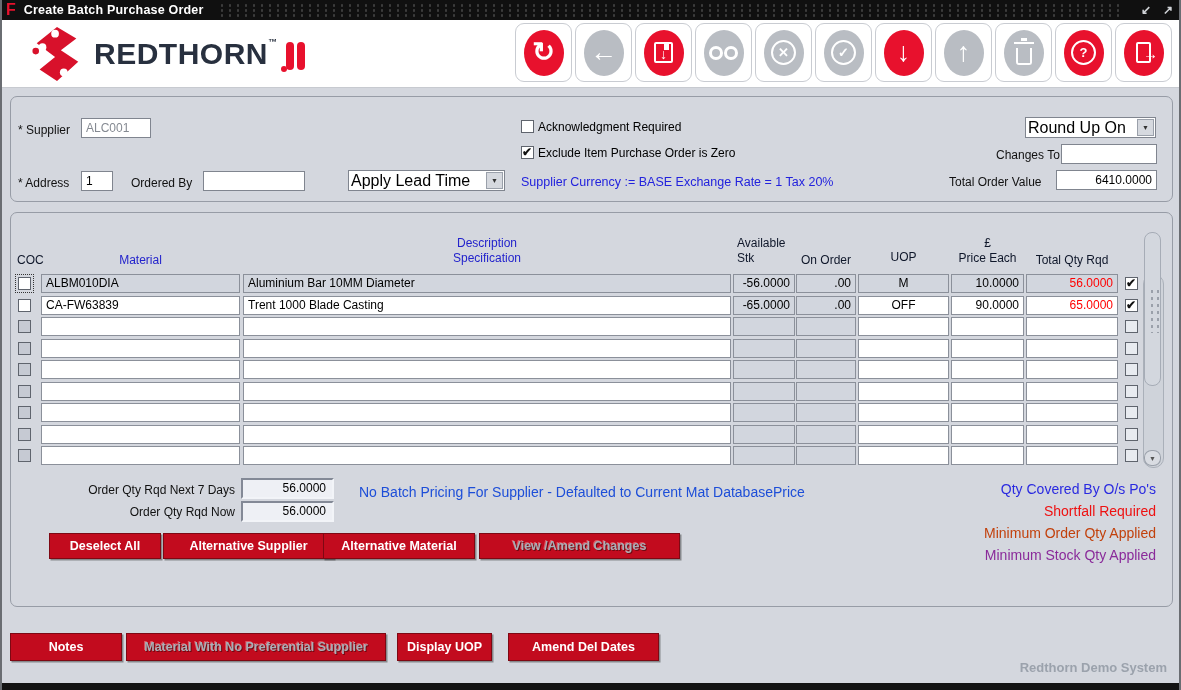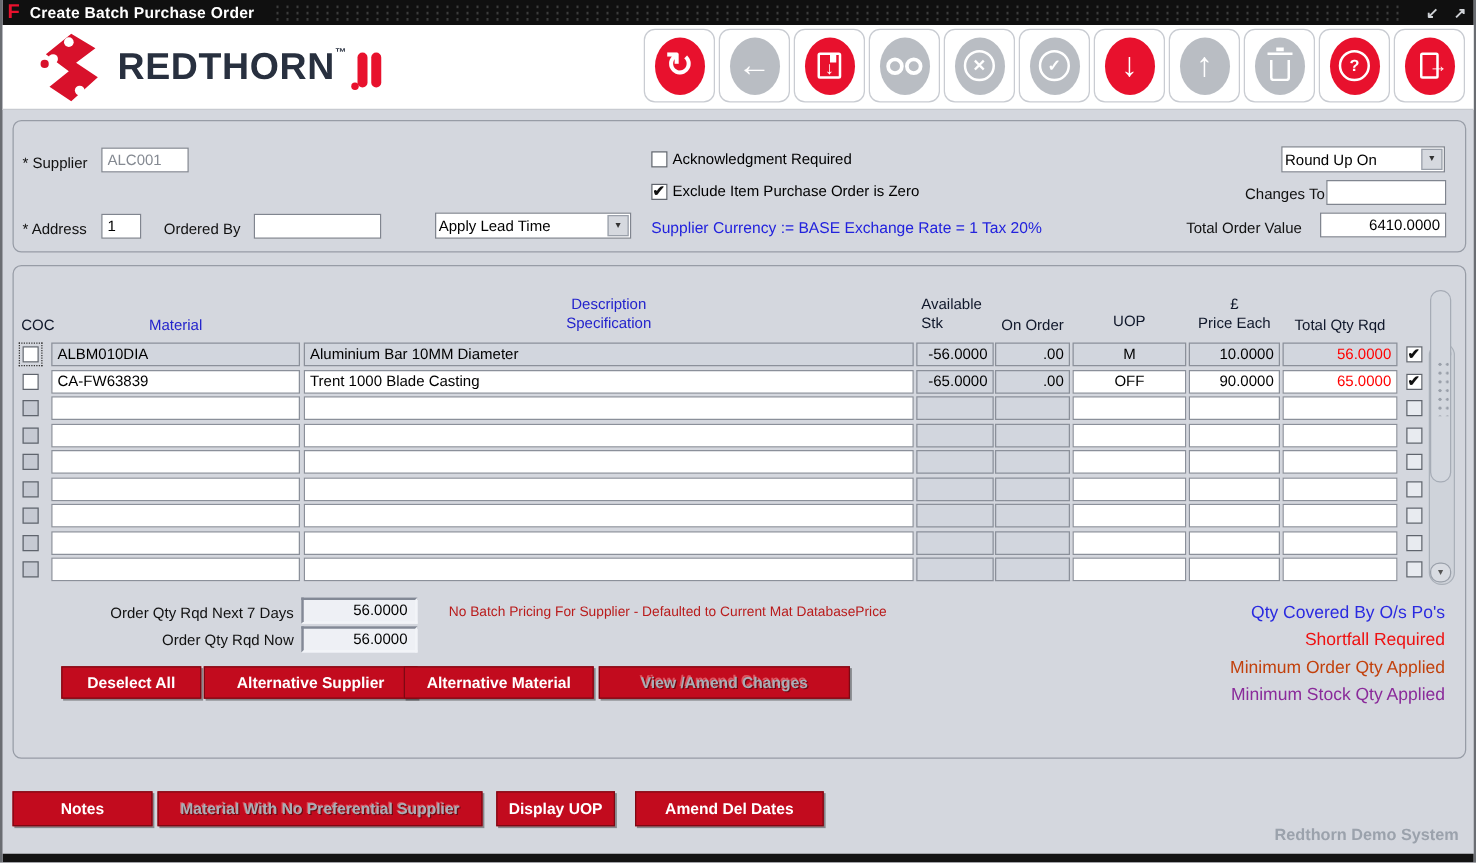--- a/index.html
+++ b/index.html
@@ -44,29 +44,29 @@
   .trash::after{content:"";position:absolute;top:-10px;left:3px;width:6px;height:3px;background:#fff}
   .door{width:15px;height:21px;border:2px solid #fff;border-radius:2px;position:relative}
   .door span{position:absolute;right:-9px;top:50%;transform:translateY(-50%);font-size:15px;font-weight:bold}
   
   .panel{position:absolute;border:1px solid var(--panelborder);border-radius:7px;background:var(--bg)}
   #form-panel{left:8px;top:96px;width:1163px;height:106px}
   #grid-panel{left:8px;top:212px;width:1163px;height:395px}
   .lbl{position:absolute;font-size:12px;color:#111;white-space:nowrap}
   .inp{position:absolute;background:#fff;border:1px solid var(--inpborder);font-size:12px;padding:2px 4px;height:20px;font-family:inherit}
   .dd{position:absolute;background:#fff;border:1px solid var(--inpborder);height:21px;display:flex;align-items:center;cursor:pointer}
-  .dd .ddtext{flex:1;font-size:12px;padding-left:2px;white-space:nowrap;overflow:hidden}
+  .dd .ddtext{flex:1;font-size:16px;padding-left:2px;white-space:nowrap;overflow:hidden}
   .dd .ddbtn{width:17px;height:17px;margin-right:1px;background:#d6d9df;border:1px solid #9aa0aa;
              display:flex;align-items:center;justify-content:center;font-size:7px;color:#333}
   .cb{display:inline-block;width:13px;height:13px;background:#fff;border:1px solid #5f646d;position:relative;cursor:pointer;flex:none}
   .cb.checked::after{content:"✔";position:absolute;left:0px;top:-2px;font-size:12px;font-weight:bold;color:#111}
   .cb.disabled{background:#c6cad3;cursor:default}
   .cb.dim{background:#e8ebf0;cursor:default}
   .cb.focus{outline:1px dotted #333;outline-offset:2px}
-  .cbrow{position:absolute;display:flex;align-items:flex-end;gap:4px;font-size:12px}
+  .cbrow{position:absolute;display:flex;align-items:flex-start;gap:4px;font-size:12px}
   .bluetext{position:absolute;color:var(--blue);font-size:12.5px;white-space:nowrap}
   
   .ghead{position:absolute;font-size:12px;color:#0f172a;text-align:center;line-height:15px}
   .ghead.blue{color:#2323cc}
   .gridbody{position:absolute;left:0;top:61px;width:100%;height:195px}
   .grow{position:absolute;left:0;width:100%;height:20px}
   .cell{position:absolute;top:0;height:19px;border:1px solid #8b909a;background:#fff;font-size:12px;
         line-height:17px;padding:0 4px;overflow:hidden;white-space:nowrap}
   .c-mat{left:30px;width:199px}
   .c-desc{left:232px;width:488px}
@@ -86,21 +86,21 @@
   .sthumb::after{content:"";position:absolute;left:4px;top:55px;width:10px;height:45px;
         background-image:radial-gradient(circle,#9aa0aa 1.2px,transparent 1.4px);background-size:6px 7px}
   
   .sunken{position:absolute;background:#eef0f5;border:2px solid;border-color:#838996 #f2f4f8 #f2f4f8 #838996;
           font-size:12px;text-align:right;padding:1px 6px;height:21px}
   .rbtn{position:absolute;background:var(--btnred);color:#fff;font-weight:bold;font-size:12.5px;
         border:1px solid #7e0813;box-shadow:1.5px 1.5px 0 rgba(40,40,40,.45);
         display:flex;align-items:center;justify-content:center;cursor:pointer;white-space:nowrap}
   .rbtn.disabled span{color:#a9aeb6;text-shadow:1px 1px 0 #6d0a12,-1px -1px 0 #de5560}
   .legend-item{position:absolute;right:16px;font-size:14px;white-space:nowrap}
-  .note{position:absolute;font-size:11px;color:#b91c1c;white-space:nowrap}
+  .note{position:absolute;font-size:14px;color:#1d4ed8;white-space:nowrap}
   .sysname{position:absolute;right:12px;top:660px;font-size:13px;font-weight:bold;color:#9ba2ac}
   .bottomstrip{position:absolute;left:0;bottom:0;width:100%;height:7px;background:#131313}
   .rlbl{text-align:right}
 </style>
 </head>
 <body>
 
 <div class="window">
 
   <div class="titlebar">

